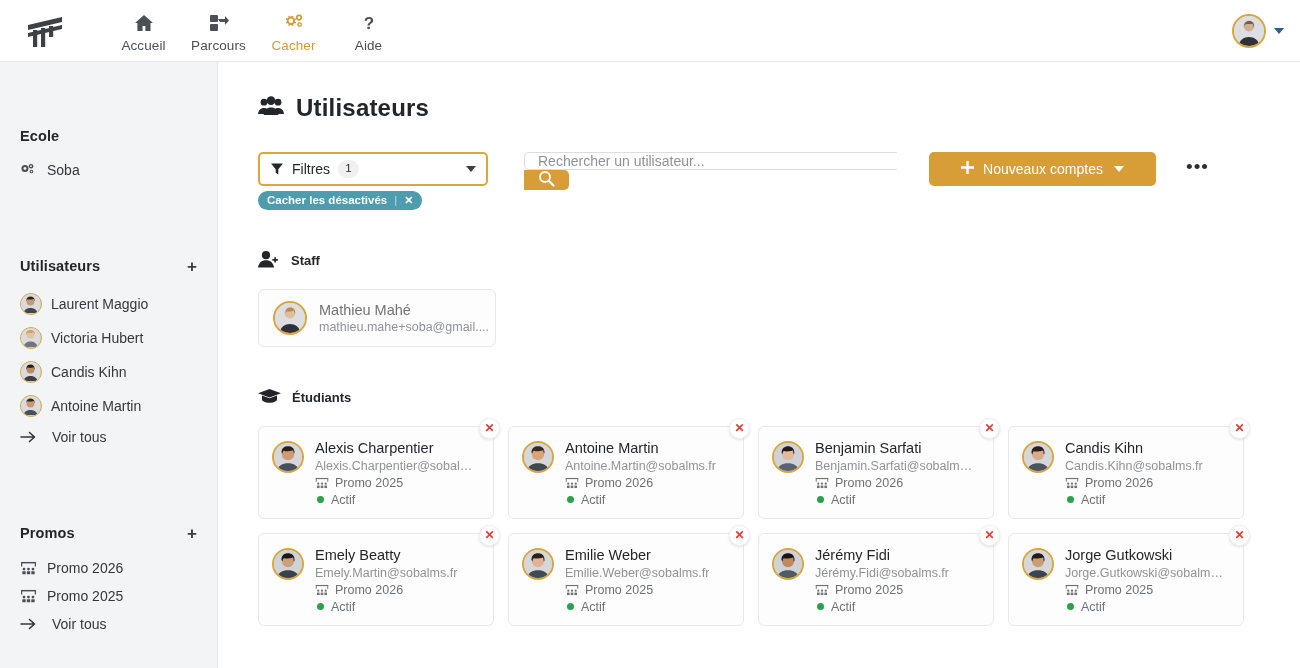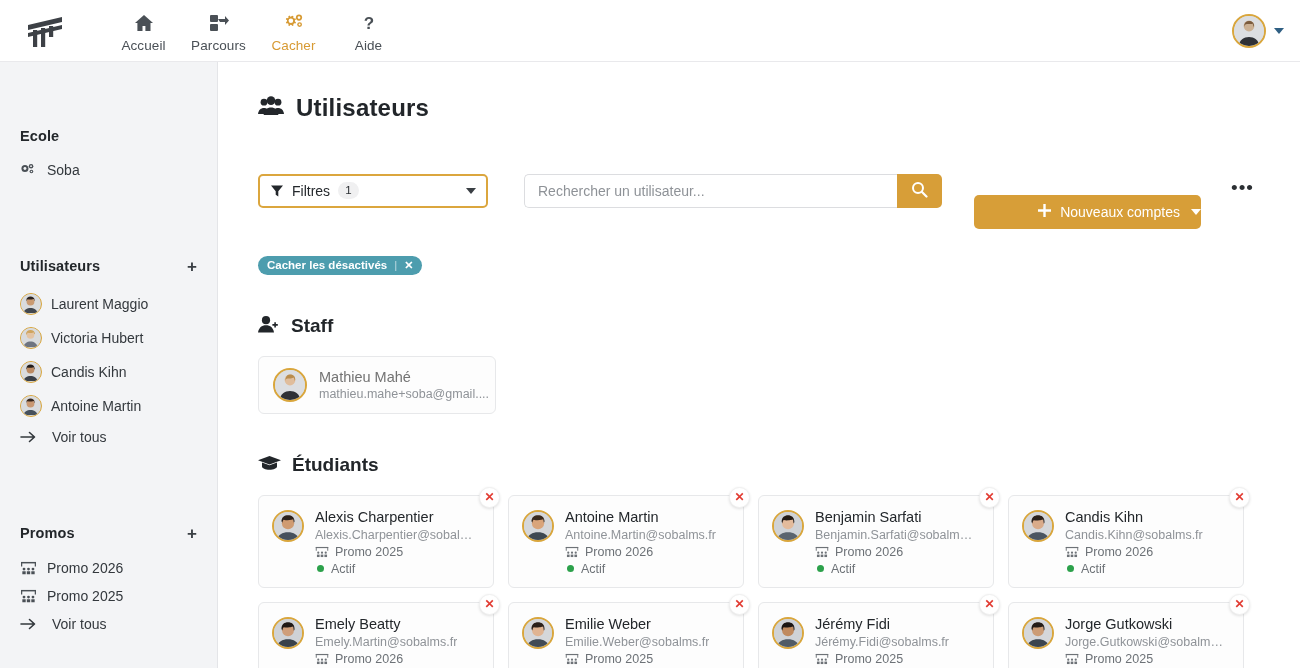--- a/index.html
+++ b/index.html
@@ -120,21 +120,21 @@
     padding: 2px 7px; margin-left: 8px; line-height: 1.2;
   }
   .filters-btn .caret {
     margin-left: auto;
     width: 0; height: 0;
     border-left: 5px solid transparent;
     border-right: 5px solid transparent;
     border-top: 6px solid #3a3f44;
   }
   .search-wrap {
-    display: flex; margin-left: 36px; height: 34px;
+    display: flex; margin-left: 36px; height: 34px; flex-direction: column;
   }
   .search-input {
     width: 373px; height: 34px;
     border: 1px solid #dcdde0; border-right: none;
     border-radius: 5px 0 0 5px;
     padding: 0 13px; font-size: 14px;
     font-family: "Liberation Sans", sans-serif;
     color: #33383d; background: #fff; outline: none;
   }
   .search-input::placeholder { color: #8e9297; }
@@ -142,54 +142,53 @@
     width: 45px; height: 34px;
     background: #d79e38; border: none;
     border-radius: 0 5px 5px 0;
     display: flex; align-items: center; justify-content: center;
     cursor: pointer;
   }
   .new-accounts-btn {
     margin-left: 32px;
     width: 227px; height: 34px;
     background: #d79e38; color: #fff; border: none; border-radius: 5px;
-    display: flex; align-items: center; justify-content: flex-end; gap: 9px;
+    display: flex; align-items: center; justify-content: center; gap: 9px;
     font-size: 14px; cursor: pointer;
     font-family: "Liberation Sans", sans-serif;
-    margin-top: 43px;
   }
   .new-accounts-btn .caret {
     width: 0; height: 0;
     border-left: 5px solid transparent;
     border-right: 5px solid transparent;
     border-top: 6px solid #ffffff;
     margin-left: 2px;
   }
   .more-dots {
     margin-left: 30px;
     font-size: 19px; color: #2c3034; letter-spacing: 1px;
     cursor: pointer; line-height: 1; padding-bottom: 6px;
   }
 
   
-  .chip-row { margin-top: 26px; }
+  .chip-row { margin-top: 4px; }
   .chip {
     display: inline-flex; align-items: center; gap: 7px;
     background: #4d9dae; color: #ffffff;
     border-radius: 11px; height: 19px;
     padding: 0 9px; font-size: 11.5px; font-weight: bold;
     cursor: pointer;
   }
   .chip .sep { opacity: .6; font-weight: normal; }
   .chip .x { font-size: 11px; font-weight: bold; }
 
   
   .section-head {
     display: flex; align-items: center; gap: 11px;
-    font-size: 19px; font-weight: bold; color: #22262a;
+    font-size: 13px; font-weight: bold; color: #22262a;
     margin-top: 40px;
   }
 
   
   .staff-card {
     margin-top: 18px;
     width: 238px; height: 58px;
     border: 1px solid #e7e8ea; border-radius: 6px;
     background: #fdfdfd;
     display: flex; align-items: center;

